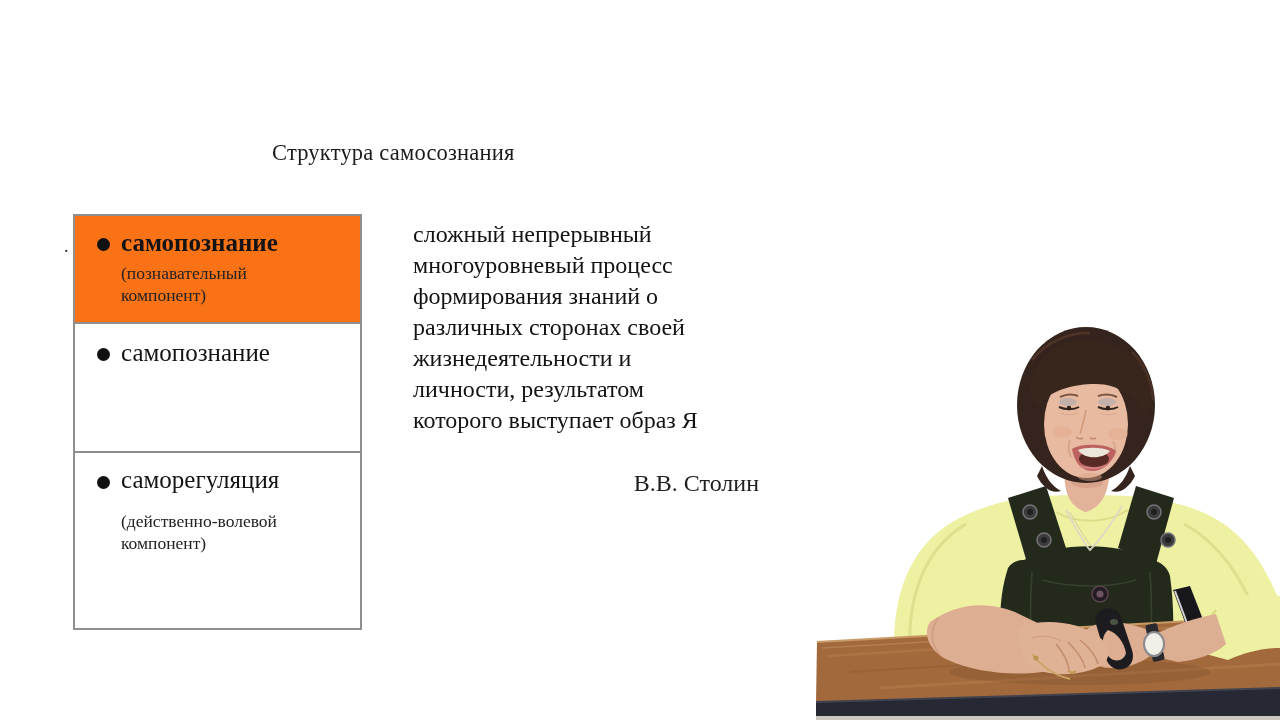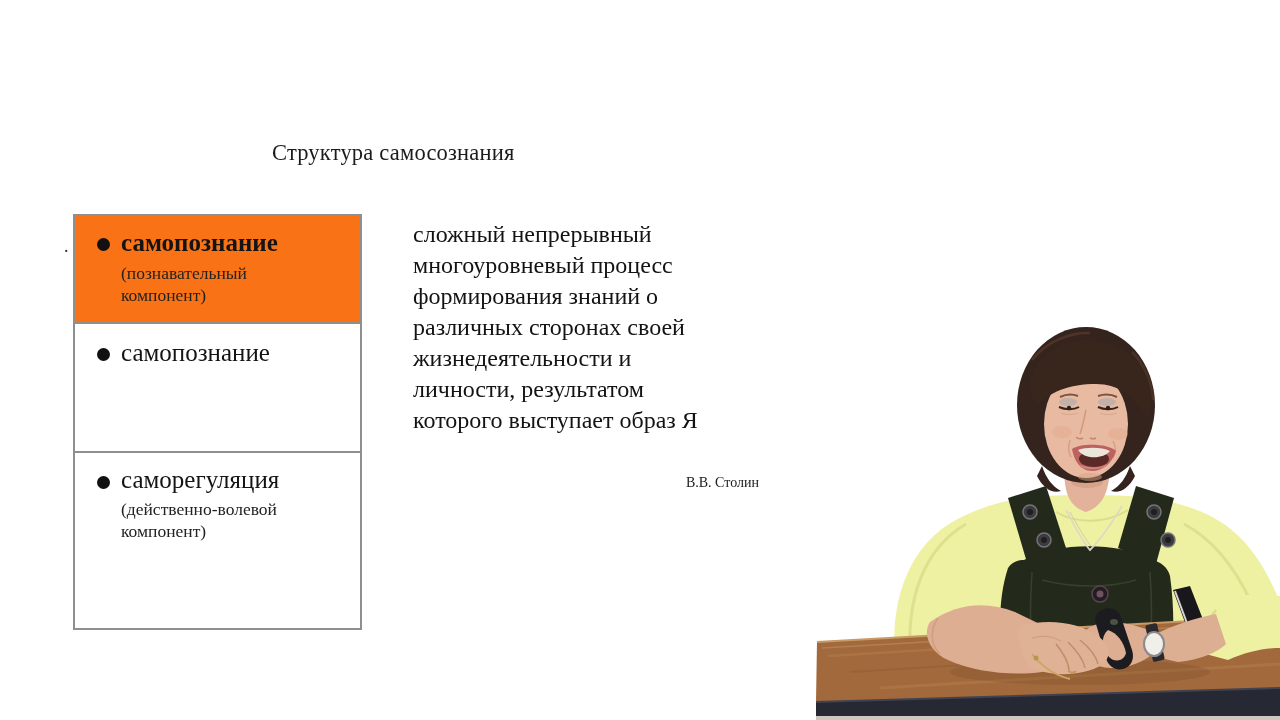--- a/index.html
+++ b/index.html
@@ -21,28 +21,28 @@
   .structure-row.r1{height:106px;background:#f97316;}
   .structure-row.r2{height:129px;border-top:2px solid #8f8f8f;padding-top:14px;}
   .structure-row.r3{height:150px;border-top:2px solid #8f8f8f;}
   .bullet{
     position:absolute;left:22px;width:13px;height:13px;border-radius:50%;background:#111;
   }
   .r1 .bullet{top:22px;} .r2 .bullet{top:24px;} .r3 .bullet{top:23px;}
   .term{font-size:25px;line-height:30px;color:#141414;white-space:nowrap;}
   .r1 .term{font-weight:bold;}
   .note{font-size:17.5px;line-height:22px;color:#222;margin-top:4px;}
-  .r3 .note{margin-top:3px;}
+  .r3 .note{margin-top:15px;}
   .definition{
     position:absolute;left:413px;top:219px;width:370px;font-size:24px;line-height:31px;color:#131313;
   }
   .definition div{white-space:nowrap;}
   .authors{
     position:absolute;left:413px;top:472px;width:346px;text-align:right;
-    font-size:14px;line-height:22.5px;color:#202020;
+    font-size:24px;line-height:22.5px;color:#202020;
   }
   .presenter-svg{position:absolute;left:780px;top:300px;width:500px;height:420px;}
 </style>
 </head>
 <body>
 
 <div class="frame">
 
   <div class="slide-title">Структура самосознания</div>
 

